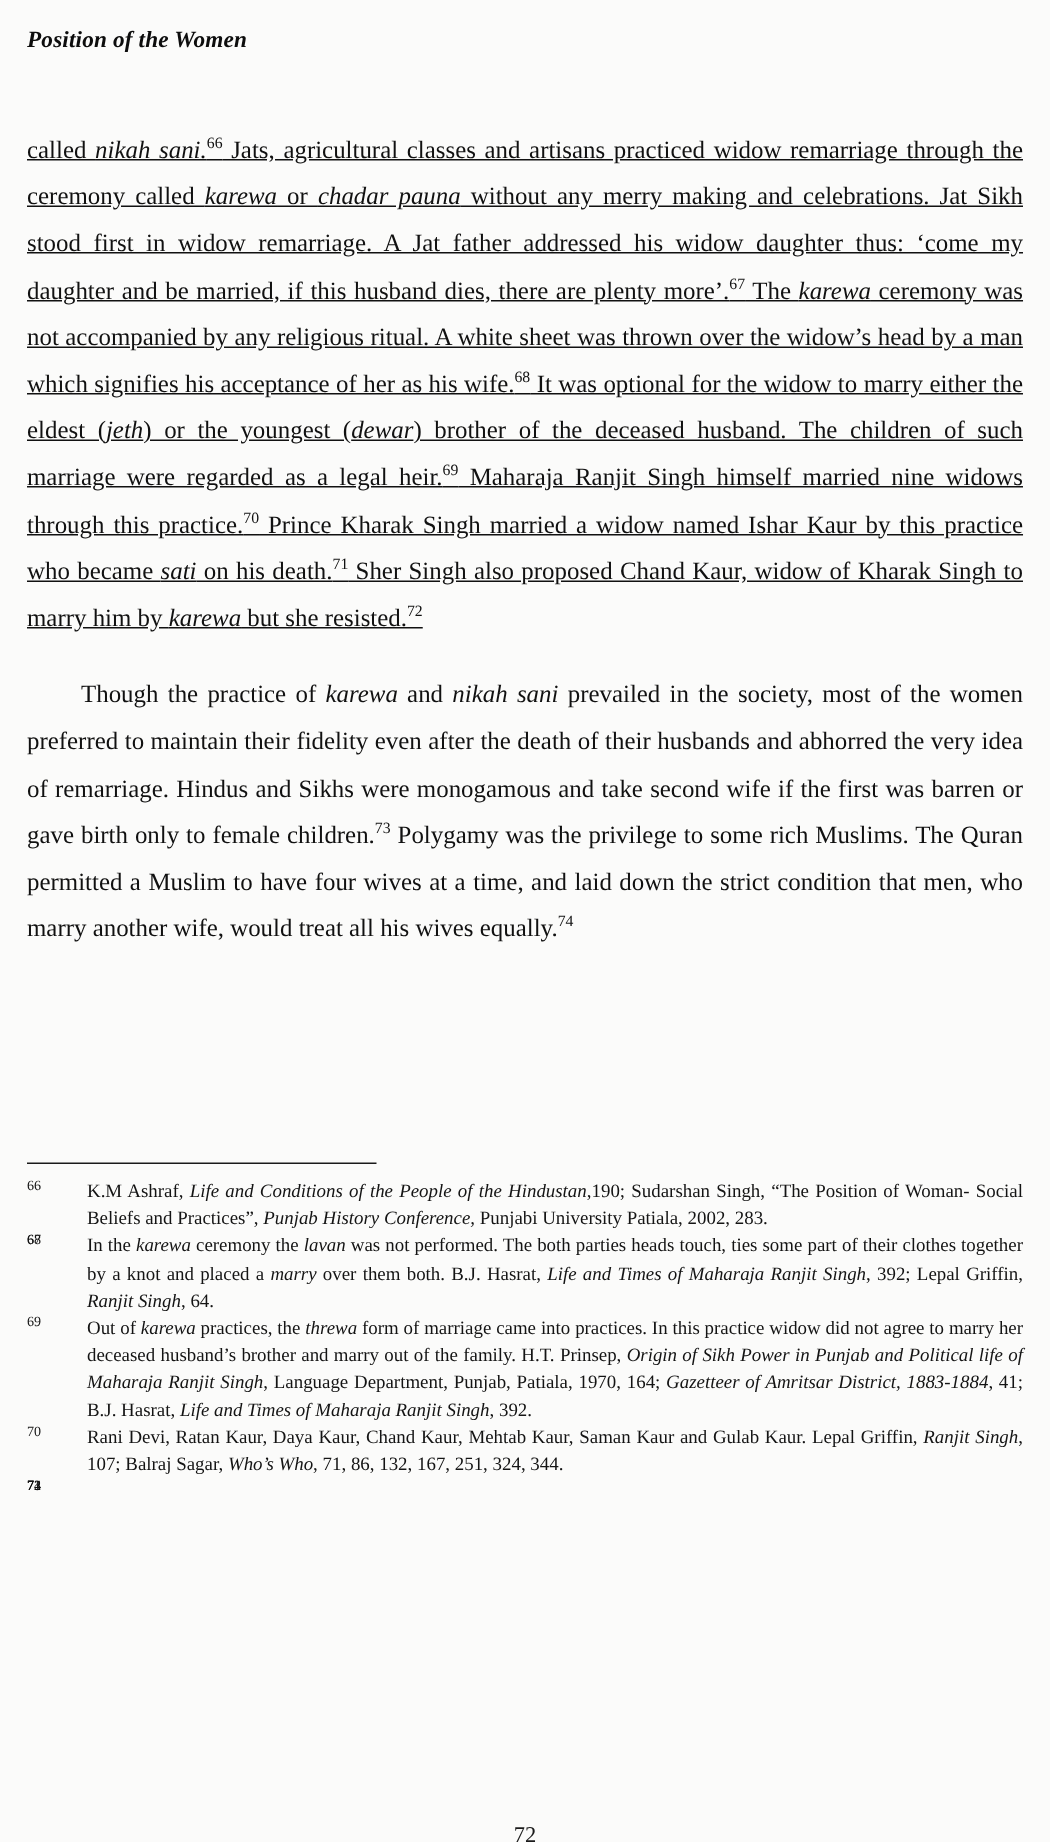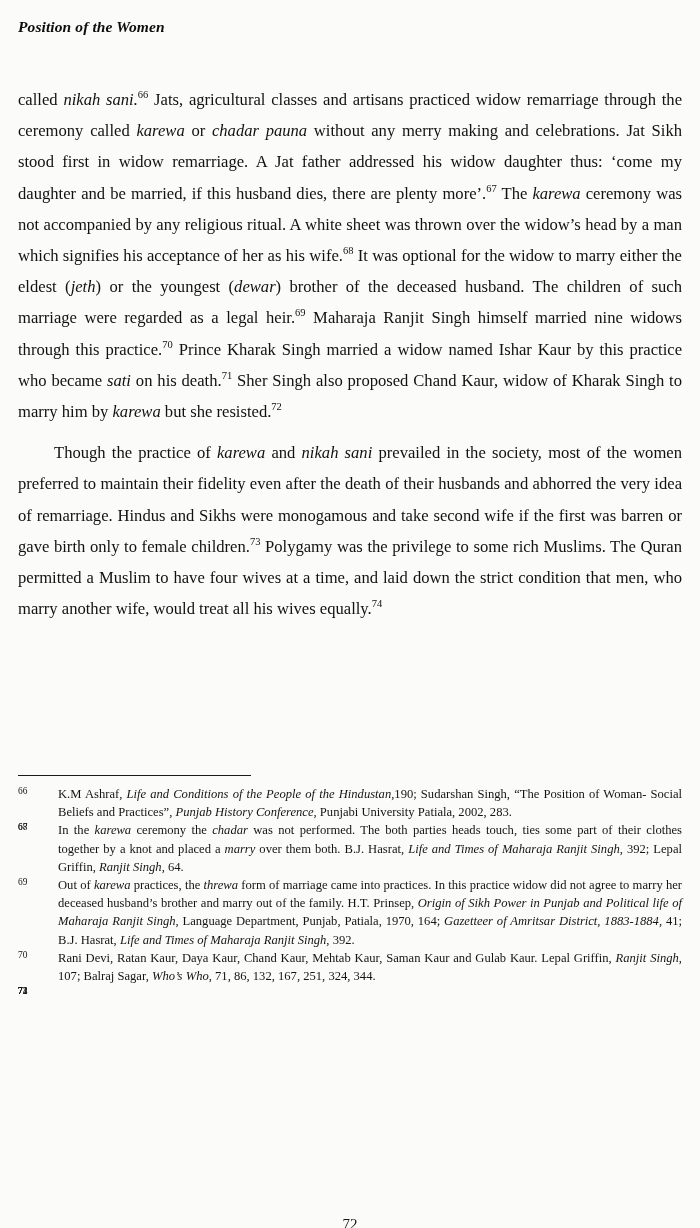--- a/index.html
+++ b/index.html
@@ -45,24 +45,24 @@
   }
   p.para {
     margin: 0 0 0 0;
     font-size: 16.6px;
     line-height: 31.2px;
     text-align: justify;
     text-justify: inter-word;
     color: #111;
     hyphens: none;
   }
-  p.para.first { text-indent: 0; }
+  p.para.first { text-indent: 0; text-decoration: underline; }
   p.para.second {
     text-indent: 36px;
-    margin-top: 10px;
+    margin-top: 20px;
   }
   p.para i, .fn i { font-style: italic; }
   sup.fnref {
     font-size: 10.5px;
     vertical-align: super;
     line-height: 0;
   }
 
   
   .footnote-area {
@@ -131,21 +131,21 @@
     <ol class="fn-list">
       <li class="fn">
         <span class="fn-num">66</span>
         <span class="fn-text">K.M Ashraf, <i>Life and Conditions of the People of the Hindustan</i>,190; Sudarshan Singh, “The Position of Woman- Social Beliefs and Practices”, <i>Punjab History Conference,</i> Punjabi University Patiala, 2002, 283.</span>
       </li>
       <li class="fn">
         <span class="fn-num">67</span>
       </li>
       <li class="fn">
         <span class="fn-num">68</span>
-        <span class="fn-text">In the <i>karewa</i> ceremony the <i>chadar</i> was not performed. The both parties heads touch, ties some part of their clothes together by a knot and placed a <i>marry</i> over them both. B.J. Hasrat, <i>Life and Times of Maharaja Ranjit Singh</i>, 392; Lepal Griffin, <i>Ranjit Singh</i>, 64.</span>
+        <span class="fn-text">In the <i>karewa</i> ceremony the <i>lavan</i> was not performed. The both parties heads touch, ties some part of their clothes together by a knot and placed a <i>marry</i> over them both. B.J. Hasrat, <i>Life and Times of Maharaja Ranjit Singh</i>, 392; Lepal Griffin, <i>Ranjit Singh</i>, 64.</span>
       </li>
       <li class="fn">
         <span class="fn-num">69</span>
         <span class="fn-text">Out of <i>karewa</i> practices, the <i>threwa</i> form of marriage came into practices. In this practice widow did not agree to marry her deceased husband’s brother and marry out of the family. H.T. Prinsep, <i>Origin of Sikh Power in Punjab and Political life of Maharaja Ranjit Singh</i>, Language Department, Punjab, Patiala, 1970, 164; <i>Gazetteer of Amritsar District, 1883-1884</i>, 41; B.J. Hasrat, <i>Life and Times of Maharaja Ranjit Singh</i>, 392.</span>
       </li>
       <li class="fn">
         <span class="fn-num">70</span>
         <span class="fn-text">Rani Devi, Ratan Kaur, Daya Kaur, Chand Kaur, Mehtab Kaur, Saman Kaur and Gulab Kaur. Lepal Griffin, <i>Ranjit Singh</i>, 107; Balraj Sagar, <i>Who’s Who</i>, 71, 86, 132, 167, 251, 324, 344.</span>
       </li>
       <li class="fn">

